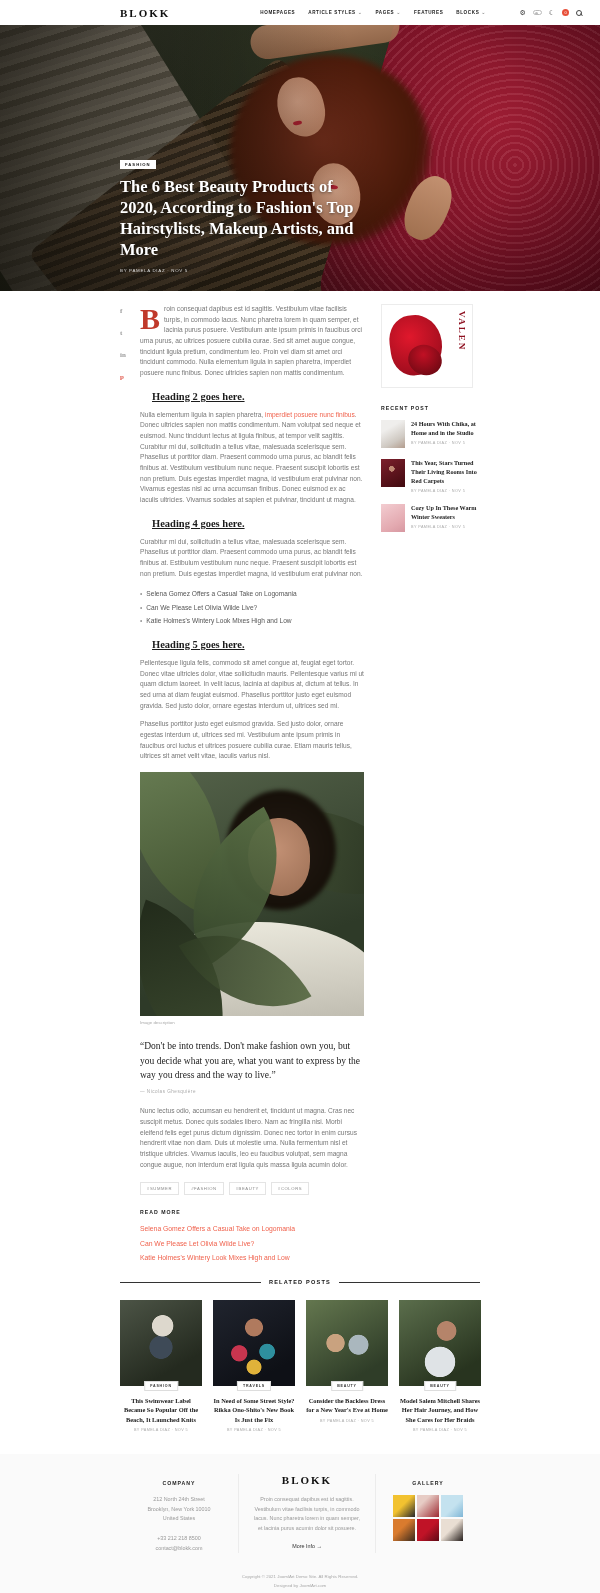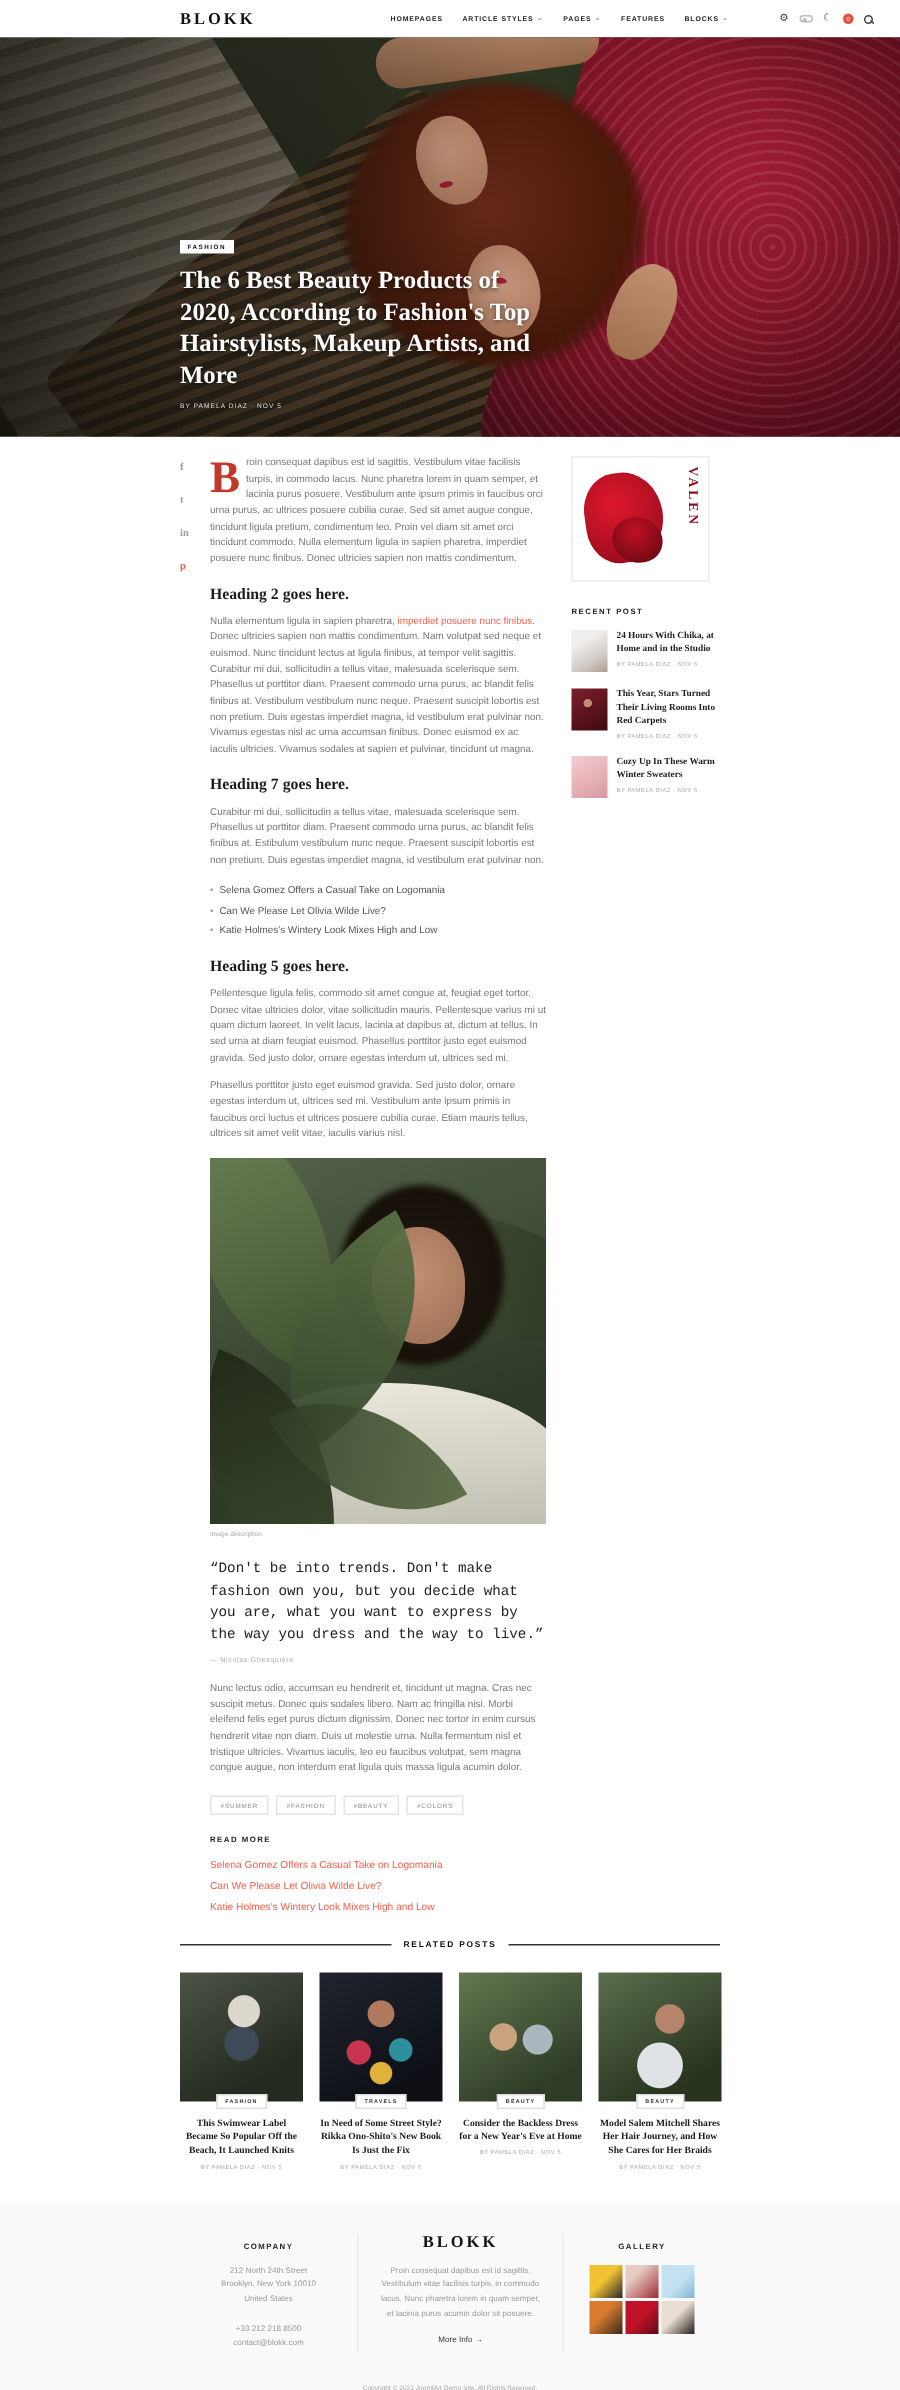--- a/index.html
+++ b/index.html
@@ -59,42 +59,42 @@
 
   
   .main { width:360px; margin:0 auto; display:flex; padding-top:13px; }
   .share-col { width:14px; display:flex; flex-direction:column; gap:14px; padding-top:3px; }
   .share-ic { font-size:7px; color:#9a9a9a; font-weight:bold; cursor:pointer; font-family:"Liberation Serif",serif; }
   .share-ic.pin { color:#e05a4e; }
 
   article { width:224px; margin-left:6px; }
   article p { font-size:6.6px; line-height:1.62; color:#777; margin-bottom:8px; }
   .dropcap { float:left; font-family:"Liberation Serif",serif; color:#c0392b; font-size:30px; line-height:.85; padding:2px 4px 0 0; font-weight:bold; }
-  .h-ser { font-family:"Liberation Serif",serif; font-weight:bold; color:#1c1c1c; font-size:10.5px; margin:12px 0 8px; }
+  .h-ser { font-family:"Liberation Serif",serif; font-weight:bold; color:#1c1c1c; font-size:10.5px; margin:12px 12px 8px;text-decoration:underline; }
   .redlink { color:#f0624d; cursor:pointer; }
   ul.blist { list-style:none; margin:2px 0 10px; }
   ul.blist li { font-size:6.6px; line-height:2; color:#555; cursor:pointer; }
   ul.blist li::before { content:"•"; color:#999; margin-right:4px; }
 
   figure.photo { margin:10px 0 4px; }
   .photo-art { position:relative; width:224px; height:244px; overflow:hidden; background:linear-gradient(160deg,#55634a,#2e3a28 70%); }
   .photo-art div { position:absolute; }
   .pa-leaf { border-radius:0 100% 0 100%; }
   .pa-l1 { left:-30px; top:-20px; width:130px; height:150px; transform:rotate(18deg); background:linear-gradient(140deg,#6d8258,#41522f); }
   .pa-l2 { left:40px; top:50px; width:110px; height:130px; transform:rotate(60deg); background:linear-gradient(140deg,#5a7046,#35452a); opacity:.95; }
   .pa-l3 { right:-25px; top:10px; width:120px; height:140px; transform:rotate(-35deg); background:linear-gradient(140deg,#49583a,#273120); }
   .pa-l4 { left:-20px; bottom:-30px; width:120px; height:130px; transform:rotate(200deg); background:linear-gradient(140deg,#3c4a2f,#222b1b); }
   .pa-hair { left:86px; top:18px; width:110px; height:120px; border-radius:50%; background:radial-gradient(circle,#241a14,#161009 70%); filter:blur(2px); }
   .pa-face { left:108px; top:46px; width:62px; height:78px; border-radius:50% 50% 46% 54%; background:radial-gradient(circle at 45% 40%, #c29074,#a3755a 78%); }
   .pa-shirt { left:20px; bottom:-16px; width:220px; height:110px; border-radius:45% 55% 0 0;
     background:linear-gradient(175deg,#eceade,#cfccc0 60%,#b9b6aa); }
   .pa-leaf-front { left:60px; bottom:-10px; width:90px; height:110px; border-radius:0 100% 0 100%; transform:rotate(150deg); background:linear-gradient(140deg,#54663f,#2f3c24); opacity:.9; }
   figcaption { font-size:4.4px; color:#aaa; margin-top:4px; }
 
-  blockquote { font-family:Liberation Mono, monospace; color:#222; font-size:9.5px; line-height:1.55; margin:14px 0 6px; }
+  blockquote { font-family:Liberation Serif, serif; color:#222; font-size:9.5px; line-height:1.55; margin:14px 0 6px; }
   .quote-author { font-size:4.6px; color:#aaa; letter-spacing:.5px; margin-bottom:12px; }
 
   .tags { display:flex; gap:5px; margin:12px 0 14px; }
   .tag { border:1px solid #e4e4e4; font-size:4.2px; letter-spacing:.6px; color:#8a8a8a; padding:3px 6px; cursor:pointer; }
 
   .readmore-title { font-size:5.2px; font-weight:bold; letter-spacing:1px; color:#222; margin-bottom:7px; }
   .readmore a { display:block; color:#f0624d; font-size:6.8px; line-height:2.1; text-decoration:none; cursor:pointer; }
 
   
   .sidebar { width:99px; margin-left:17px; }
@@ -219,21 +219,21 @@
     <span class="share-ic">in</span>
     <span class="share-ic pin">p</span>
   </aside>
 
   <article>
     <p class="intro"><span class="dropcap">B</span><span>roin consequat dapibus est id sagittis. Vestibulum vitae facilisis turpis, in commodo lacus. Nunc pharetra lorem in quam semper, et lacinia purus posuere. Vestibulum ante ipsum primis in faucibus orci urna purus, ac ultrices posuere cubilia curae. Sed sit amet augue congue, tincidunt ligula pretium, condimentum leo. Proin vel diam sit amet orci tincidunt commodo. Nulla elementum ligula in sapien pharetra, imperdiet posuere nunc finibus. Donec ultricies sapien non mattis condimentum.</span></p>
 
     <h2 class="h-ser">Heading 2 goes here.</h2>
     <p><span>Nulla elementum ligula in sapien pharetra, </span><span class="redlink">imperdiet posuere nunc finibus</span><span>. Donec ultricies sapien non mattis condimentum. Nam volutpat sed neque et euismod. Nunc tincidunt lectus at ligula finibus, at tempor velit sagittis. Curabitur mi dui, sollicitudin a tellus vitae, malesuada scelerisque sem. Phasellus ut porttitor diam. Praesent commodo urna purus, ac blandit felis finibus at. Vestibulum vestibulum nunc neque. Praesent suscipit lobortis est non pretium. Duis egestas imperdiet magna, id vestibulum erat pulvinar non. Vivamus egestas nisl ac urna accumsan finibus. Donec euismod ex ac iaculis ultricies. Vivamus sodales at sapien et pulvinar, tincidunt ut magna.</span></p>
 
-    <h2 class="h-ser">Heading 7 goes here.</h2>
+    <h2 class="h-ser">Heading 4 goes here.</h2>
     <p>Curabitur mi dui, sollicitudin a tellus vitae, malesuada scelerisque sem. Phasellus ut porttitor diam. Praesent commodo urna purus, ac blandit felis finibus at. Estibulum vestibulum nunc neque. Praesent suscipit lobortis est non pretium. Duis egestas imperdiet magna, id vestibulum erat pulvinar non.</p>
     <ul class="blist">
       <li>Selena Gomez Offers a Casual Take on Logomania</li>
       <li>Can We Please Let Olivia Wilde Live?</li>
       <li>Katie Holmes's Wintery Look Mixes High and Low</li>
     </ul>
 
     <h2 class="h-ser">Heading 5 goes here.</h2>
     <p>Pellentesque ligula felis, commodo sit amet congue at, feugiat eget tortor. Donec vitae ultricies dolor, vitae sollicitudin mauris. Pellentesque varius mi ut quam dictum laoreet. In velit lacus, lacinia at dapibus at, dictum at tellus. In sed urna at diam feugiat euismod. Phasellus porttitor justo eget euismod gravida. Sed justo dolor, ornare egestas interdum ut, ultrices sed mi.</p>
     <p>Phasellus porttitor justo eget euismod gravida. Sed justo dolor, ornare egestas interdum ut, ultrices sed mi. Vestibulum ante ipsum primis in faucibus orci luctus et ultrices posuere cubilia curae. Etiam mauris tellus, ultrices sit amet velit vitae, iaculis varius nisl.</p>

